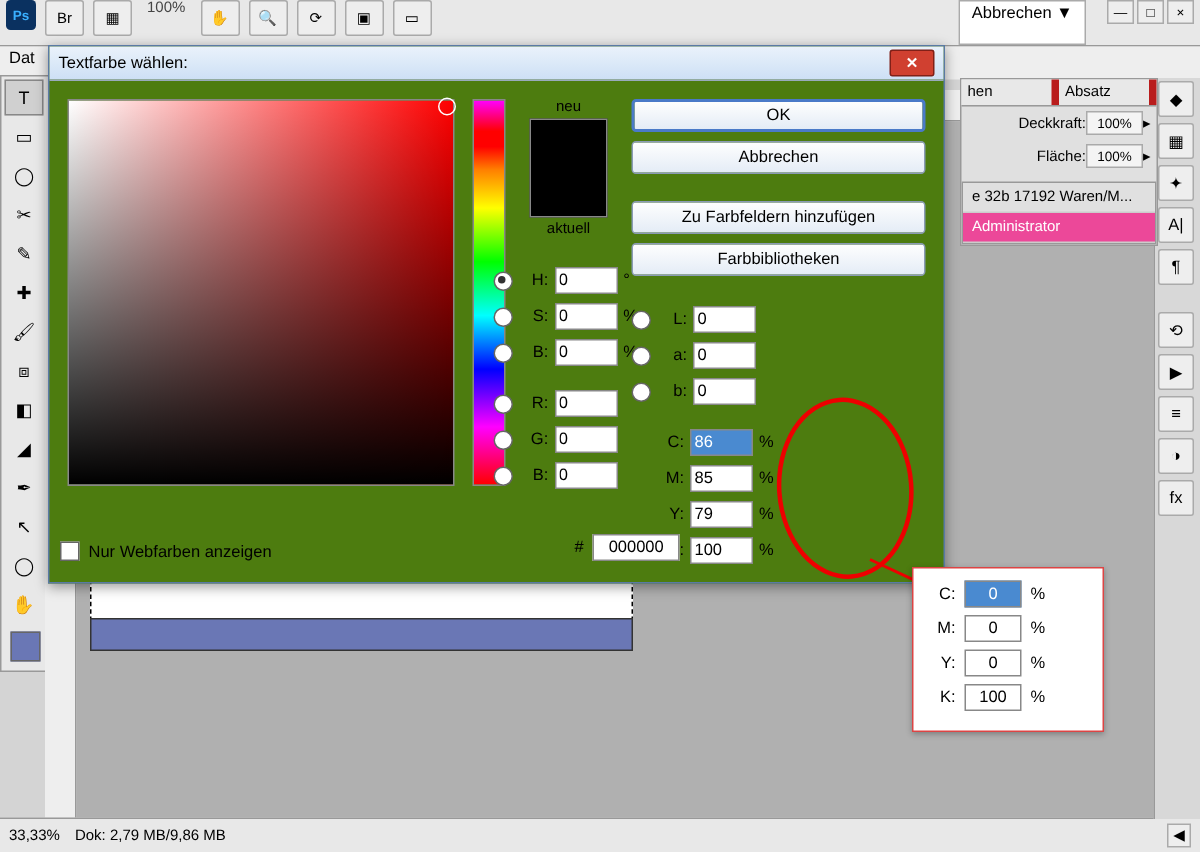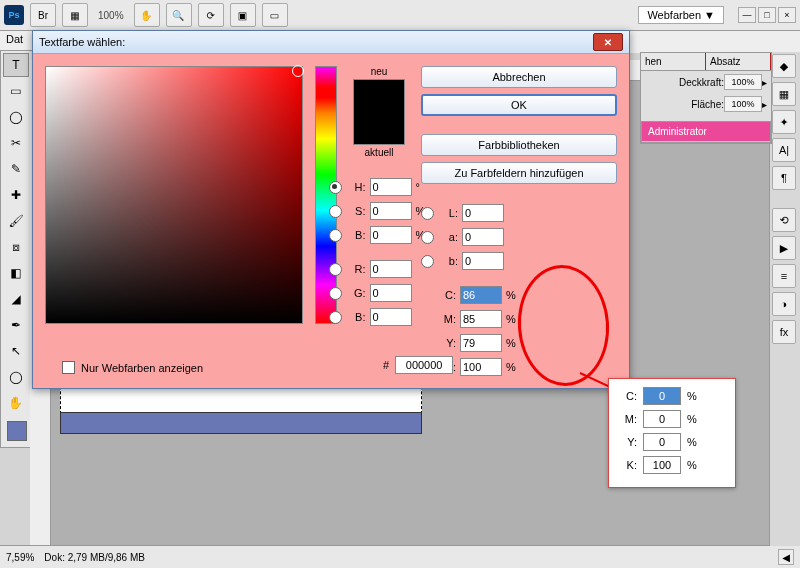--- a/index.html
+++ b/index.html
@@ -1,48 +1,48 @@
 <!DOCTYPE html>
 <html><head>
 <meta charset="utf-8">
 <style>
 body{margin:0;font-family:Tahoma,Arial,sans-serif;font-size:11px;background:#d4d4d4;width:800px;height:568px;overflow:hidden;position:relative;color:#000}
-.topbar{height:30px;background:#e8e8e8;border-bottom:1px solid #999;display:flex;align-items:center;padding:0 4px;gap:6px}
+.topbar{height:30px;background:#e8e8e8;border-bottom:1px solid #999;display:flex;padding:0 4px;gap:6px}
 .ps-logo{width:20px;height:20px;background:#0a3160;border-radius:3px;color:#3ab0ff;display:flex;align-items:center;justify-content:center;font-weight:bold;font-size:9px}
 .top-btn{width:24px;height:22px;border:1px solid #aaa;background:#eee;border-radius:2px;display:flex;align-items:center;justify-content:center;font-size:10px}
 .pct{font-size:10px;color:#444;padding:0 4px}
 .workflow{margin-left:auto;background:#fff;border:1px solid #aaa;padding:2px 8px;font-size:11px}
 .win-btns{display:flex;gap:2px;margin-left:8px}
 .win-btn{width:16px;height:14px;border:1px solid #aaa;background:#eee;font-size:9px;display:flex;align-items:center;justify-content:center}
 .menubar{height:18px;background:#eee;padding:2px 6px;font-size:11px}
 .toolbox{position:absolute;left:0;top:50px;width:28px;background:#e8e8e8;border:1px solid #999;padding:2px;display:flex;flex-direction:column;gap:2px}
 .tool{width:24px;height:22px;border:1px solid transparent;display:flex;align-items:center;justify-content:center;font-size:12px}
 .tool.sel{background:#d0d0d0;border-color:#888}
 .swatch{width:18px;height:18px;border:1px solid #666;background:#6a77b5;margin:4px auto}
 .canvas-area{position:absolute;left:30px;top:60px;right:0;bottom:22px;background:#b0b0b0}
 .ruler-h{position:absolute;left:20px;top:0;right:0;height:20px;background:#eee;border-bottom:1px solid #999}
 .ruler-v{position:absolute;left:0;top:0;width:20px;bottom:0;background:#eee;border-right:1px solid #999}
 .obj1{position:absolute;left:60px;top:352px;width:360px;height:60px;background:#fff;border:1px dashed #000}
 .obj2{position:absolute;left:60px;top:412px;width:360px;height:20px;background:#6a77b5;border:1px solid #333}
 .status{position:absolute;left:0;bottom:0;right:0;height:22px;background:#e8e8e8;border-top:1px solid #999;display:flex;align-items:center;padding:0 6px;font-size:10px;gap:10px}
 .status .arrow{width:14px;height:14px;border:1px solid #aaa;background:#eee;display:flex;align-items:center;justify-content:center}
 .panels{position:absolute;right:28px;top:52px;width:130px;background:#e0e0e0;border:1px solid #999;font-size:10px}
 .panel-tabs{display:flex;background:#d0d0d0;border-bottom:1px solid #999}
-.panel-tab{flex:1;padding:3px 4px;border-right:1px solid #b91c1c;background:#e8e8e8}
+.panel-tab{flex:1;padding:3px 4px;border-right:5px solid #b91c1c;background:#e8e8e8}
 .panel-tab.cut{overflow:hidden}
 .prow{display:flex;align-items:center;padding:3px 4px;gap:0;justify-content:flex-end}
 .mini-input{width:36px;height:14px;border:1px solid #aaa;background:#f4f4f4;text-align:center;font-size:9px;padding:0}
 .fx{border-top:1px solid #aaa;padding:2px 4px;text-align:right;font-style:italic}
 .layers{margin-top:6px;background:#e0e0e0;border:1px solid #999}
 .layer-item{padding:4px 6px;border-bottom:1px solid #ccc;white-space:nowrap;overflow:hidden;text-overflow:ellipsis}
 .layer-item.sel{background:#ec4899;color:#fff}
 .dock{position:absolute;right:0;top:52px;width:26px;background:#d8d8d8;border-left:1px solid #999;display:flex;flex-direction:column;padding:2px;gap:4px;bottom:22px}
 .dock-btn{width:22px;height:22px;border:1px solid #aaa;background:#eee;border-radius:2px;display:flex;align-items:center;justify-content:center;font-size:11px}
 
-.dialog{position:absolute;left:32px;top:30px;width:596px;background:#fca5a5;border:1px solid #5a7aa5;box-shadow:0 2px 8px rgba(0,0,0,0.4)}
+.dialog{position:absolute;left:32px;top:30px;width:596px;background:#4d7c0f;border:1px solid #5a7aa5;box-shadow:0 2px 8px rgba(0,0,0,0.4)}
 .titlebar{height:22px;background:linear-gradient(#eaf2fb,#cde0f5);border-bottom:1px solid #9ab;display:flex;align-items:center;padding:0 6px;font-size:11px}
 .titlebar .close{margin-left:auto;width:28px;height:16px;background:#d04030;border:1px solid #802018;border-radius:2px;color:#fff;display:flex;align-items:center;justify-content:center;font-size:10px;font-weight:bold}
 .dlg-body{padding:12px;display:flex;gap:12px;position:relative}
 .picker-main{width:256px;height:256px;position:relative;border:1px solid #888;background:linear-gradient(to bottom,rgba(0,0,0,0),rgba(0,0,0,1)),linear-gradient(to right,#fff,#f00)}
 .picker-cursor{position:absolute;width:10px;height:10px;border:1px solid #fff;border-radius:50%;right:-2px;top:-2px}
 .hue-strip{width:20px;height:256px;border:1px solid #888;background:linear-gradient(to bottom,#f0f 0%,#f00 10%,#f00 15%,#ff0 25%,#0f0 40%,#0ff 55%,#00f 70%,#f0f 85%,#f00 100%)}
 .hue-strip{background:linear-gradient(to bottom,#ff00ff,#ff0000 8%,#ff0000 12%,#ff7f00 18%,#ffff00 28%,#00ff00 42%,#00ffff 56%,#0000ff 70%,#ff00ff 85%,#ff0000 100%)}
 .preview-col{width:60px;display:flex;flex-direction:column;align-items:center;gap:2px}
 .preview-label{font-size:10px}
 .preview-box{width:50px;height:64px;border:1px solid #888;background:#000}
@@ -54,41 +54,41 @@
 .frow{display:flex;align-items:center;gap:4px}
 .frow label{width:20px;text-align:right}
 .frow .unit{width:14px}
 .num-input{width:36px;height:16px;border:1px solid #888;font-size:11px;text-align:left;padding:0 2px}
 .num-input.hi{background:#4a8ad0;color:#fff}
 .radio{width:11px;height:11px;border:1px solid #666;border-radius:50%;background:#fff;display:inline-block;position:relative}
 .radio.on::after{content:"";position:absolute;left:2px;top:2px;width:5px;height:5px;border-radius:50%;background:#333}
 .hex-row{display:flex;align-items:center;gap:6px;position:absolute;left:350px;bottom:14px}
 .hex-input{width:52px;height:16px;border:1px solid #888;font-size:11px;padding:0 2px;text-align:center}
 .checkbox{width:11px;height:11px;border:1px solid #666;background:#fff;display:inline-block}
-.webonly{position:absolute;left:29px;bottom:14px;display:flex;align-items:center;gap:6px}
+.webonly{position:absolute;left:7px;bottom:14px;display:flex;align-items:center;gap:6px}
 .red-ellipse{position:absolute;border:3px solid #e00;border-radius:50%;width:85px;height:115px;pointer-events:none;left:518px;top:265px;transform:rotate(-4deg)}
 .callout{position:absolute;left:608px;top:378px;width:110px;background:#fff;border:1px solid #d44;padding:8px;box-shadow:0 1px 4px rgba(0,0,0,0.3)}
 .callout .frow{gap:6px;margin-bottom:5px}
 .callout .num-input{width:32px;text-align:center}
 .red-line{position:absolute;left:580px;top:372px;width:40px;height:2px;background:#e00;transform:rotate(25deg);transform-origin:left}
 </style>
 </head>
 <body>
 
 <div class="topbar">
   <div class="ps-logo">Ps</div>
   <div class="top-btn">Br</div>
   <div class="top-btn">▦</div>
   <span class="pct">100%</span>
   <div class="top-btn">✋</div>
   <div class="top-btn">🔍</div>
   <div class="top-btn">⟳</div>
   <div class="top-btn">▣</div>
   <div class="top-btn">▭</div>
-  <div class="workflow">Webfarben ▼</div>
+  <div class="workflow">Abbrechen ▼</div>
   <div class="win-btns">
     <div class="win-btn">—</div>
     <div class="win-btn">□</div>
     <div class="win-btn">×</div>
   </div>
 </div>
 
 <div class="menubar">
   <span>Dat</span>
 </div>
@@ -112,21 +112,21 @@
 </div>
 
 <div class="canvas-area">
   <div class="ruler-v"></div>
   <div class="ruler-h"></div>
 </div>
 <div class="obj1"></div>
 <div class="obj2"></div>
 
 <div class="status">
-  <span>7,59%</span>
+  <span>33,33%</span>
   <span>Dok: 2,79 MB/9,86 MB</span>
   <span style="flex:1"></span>
   <div class="arrow">◀</div>
 </div>
 
 <div class="dock">
   <div class="dock-btn">◆</div>
   <div class="dock-btn">▦</div>
   <div class="dock-btn">✦</div>
   <div class="dock-btn">A|</div>
@@ -148,20 +148,21 @@
     <span>Deckkraft:</span>
     <input class="mini-input" value="100%" style="">
     <span>▸</span>
   </div>
   <div class="prow">
     <span>Fläche:</span>
     <input class="mini-input" value="100%" style="">
     <span>▸</span>
   </div>
   <div class="layers">
+    <div class="layer-item">e 32b 17192 Waren/M...</div>
     <div class="layer-item sel">Administrator</div>
   </div>
 </div>
 
 <div class="dialog">
   <div class="titlebar">
     <span>Textfarbe wählen:</span>
     <div class="close">✕</div>
   </div>
   <div class="dlg-body">
@@ -212,25 +213,25 @@
         <div class="frow">
             <span class="radio"></span>
             <label>B:</label>
             <input class="num-input" value="0" style="">
             <span class="unit"></span>
           </div>
       </div>
     </div>
 
     <div class="right-col">
+      <button class="dlg-btn primary">OK</button>
       <button class="dlg-btn">Abbrechen</button>
-      <button class="dlg-btn primary">OK</button>
       <div style="height:6px"></div>
+      <button class="dlg-btn">Zu Farbfeldern hinzufügen</button>
       <button class="dlg-btn">Farbbibliotheken</button>
-      <button class="dlg-btn">Zu Farbfeldern hinzufügen</button>
       <div style="height:8px"></div>
 
       <div class="fcol">
         <div class="frow">
             <span class="radio"></span>
             <label>L:</label>
             <input class="num-input" value="0" style="">
             <span class="unit"></span>
           </div>
         <div class="frow">

